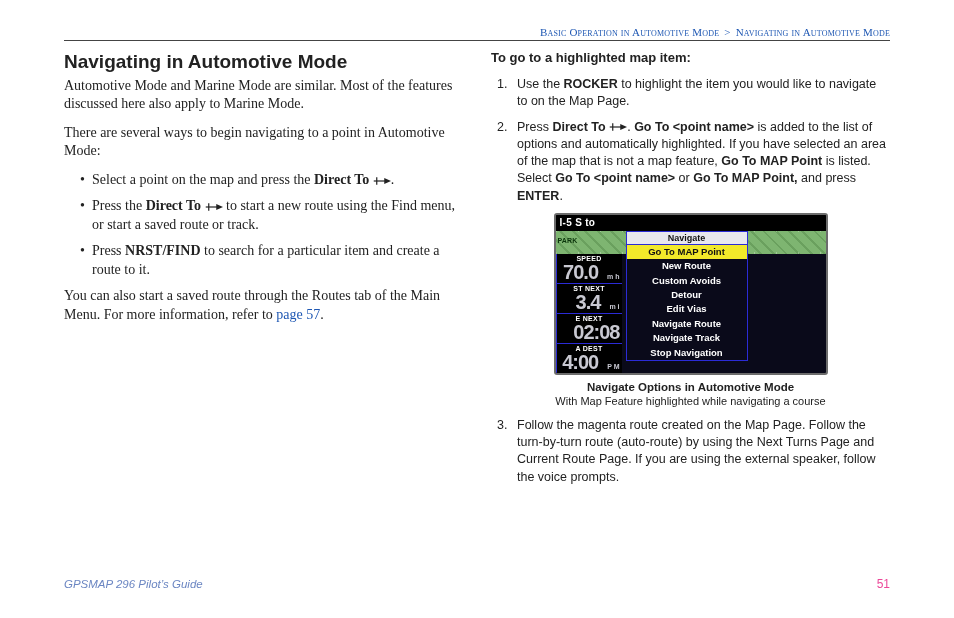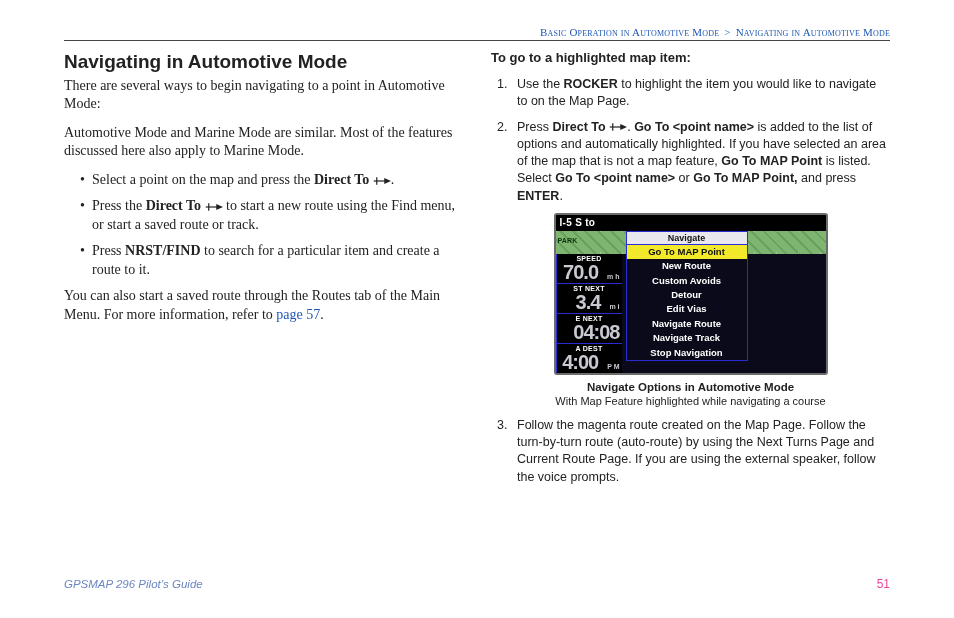--- a/index.html
+++ b/index.html
@@ -122,22 +122,22 @@
     <span class="smallcaps">Basic Operation in Automotive Mode</span>
     <span class="sep">&gt;</span>
     <span class="smallcaps">Navigating in Automotive Mode</span>
   </div>
   <hr class="rule">
 
   <div class="cols">
 
     <div class="col">
       <h2 class="section">Navigating in Automotive Mode</h2>
+      <p>Automotive Mode and Marine Mode are similar. Most of the features discussed here also apply to Marine Mode.</p>
       <p>There are several ways to begin navigating to a point in Automotive Mode:</p>
-      <p>Automotive Mode and Marine Mode are similar. Most of the features discussed here also apply to Marine Mode.</p>
 
       <ul class="bullets">
         <li>
           <span>Select a point on the map and press the </span><span class="bold">Direct To </span><span class="dir-to">
               <svg viewBox="0 0 24 12">
                 <line x1="1" y1="6" x2="16" y2="6" stroke="#222" stroke-width="1.6"></line>
                 <polygon points="15,2 24,6 15,10" fill="#222"></polygon>
                 <line x1="5" y1="1" x2="5" y2="11" stroke="#222" stroke-width="1.6"></line>
                 <line x1="9" y1="1" x2="9" y2="11" stroke="#222" stroke-width="1.6" opacity="0"></line>
                 <path d="M4,2 a4,4 0 1,0 0,8" fill="none" stroke="#222" stroke-width="1.4" opacity="0"></path>
@@ -213,21 +213,21 @@
               <div class="panel">
                 <div class="lbl">ST NEXT</div>
                 <div class="val">
                     <span class="big">3.4</span>
                     <span class="unit">m i</span>
                   </div>
               </div>
               <div class="panel time">
                 <div class="lbl">E NEXT</div>
                 <div class="val">
-                    <span class="big">04:08</span>
+                    <span class="big">02:08</span>
                   </div>
               </div>
               <div class="panel time">
                 <div class="lbl">A DEST</div>
                 <div class="val">
                     <span class="big">4:00</span>
                     <span class="unit">P M</span>
                   </div>
               </div>
             </div>

